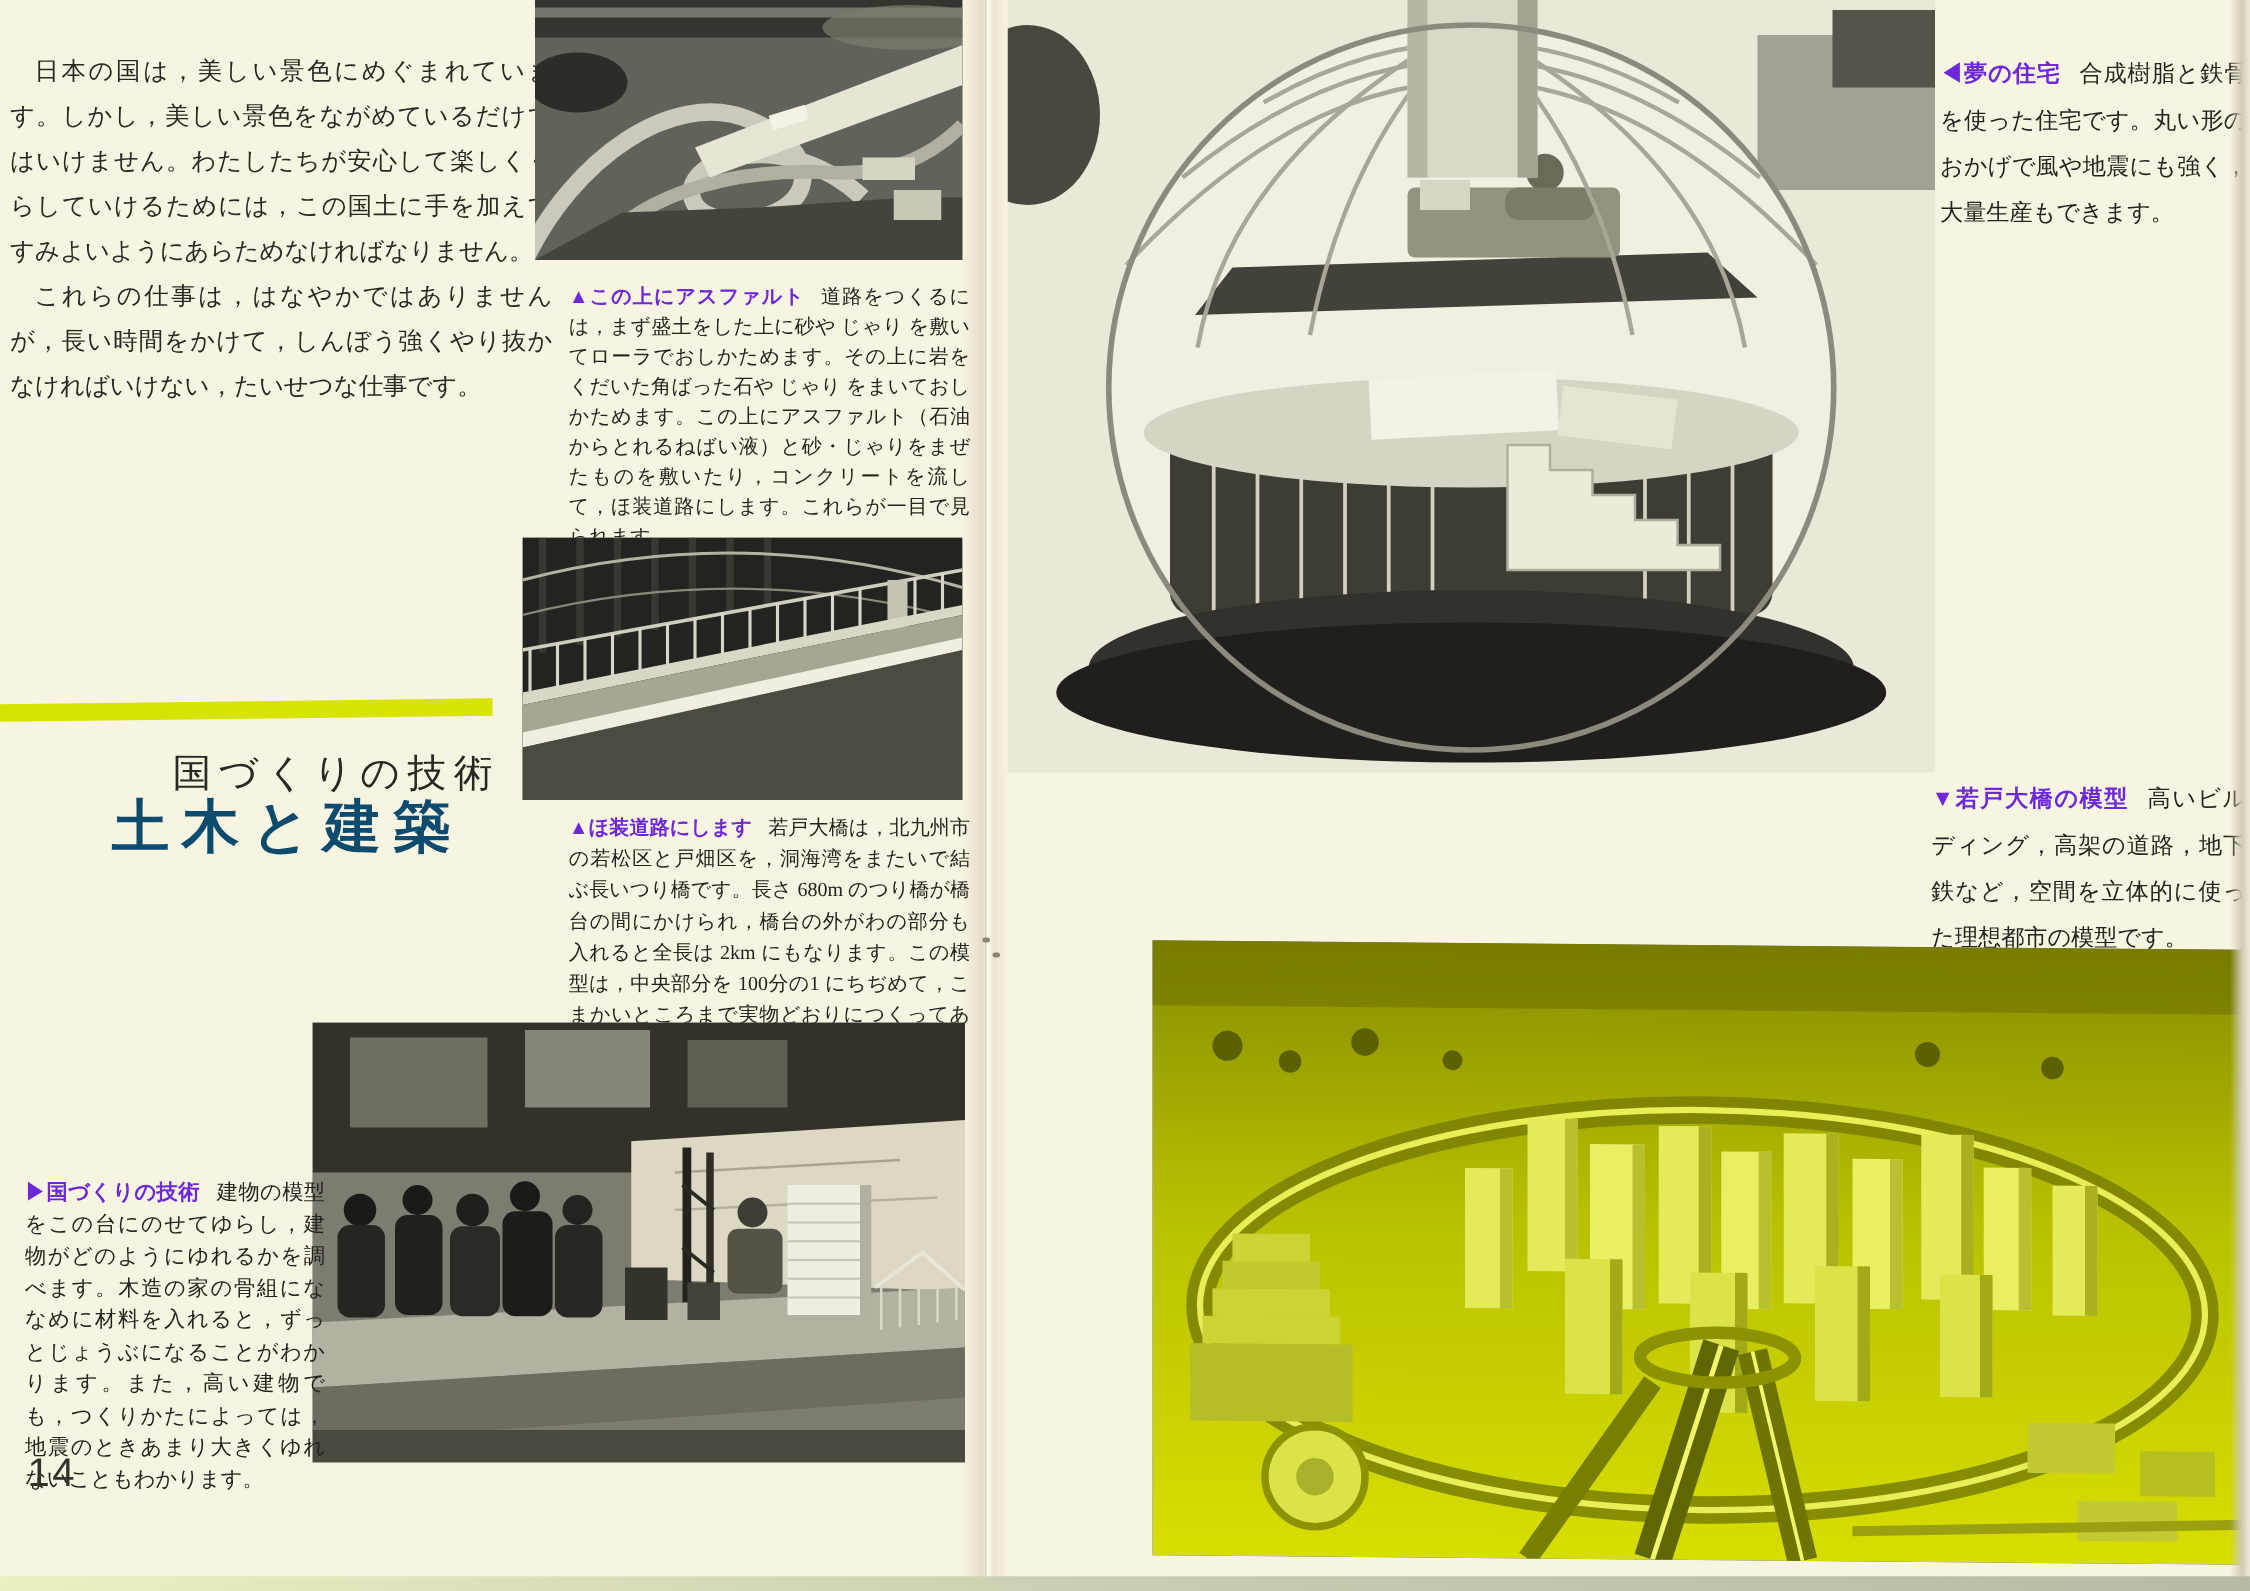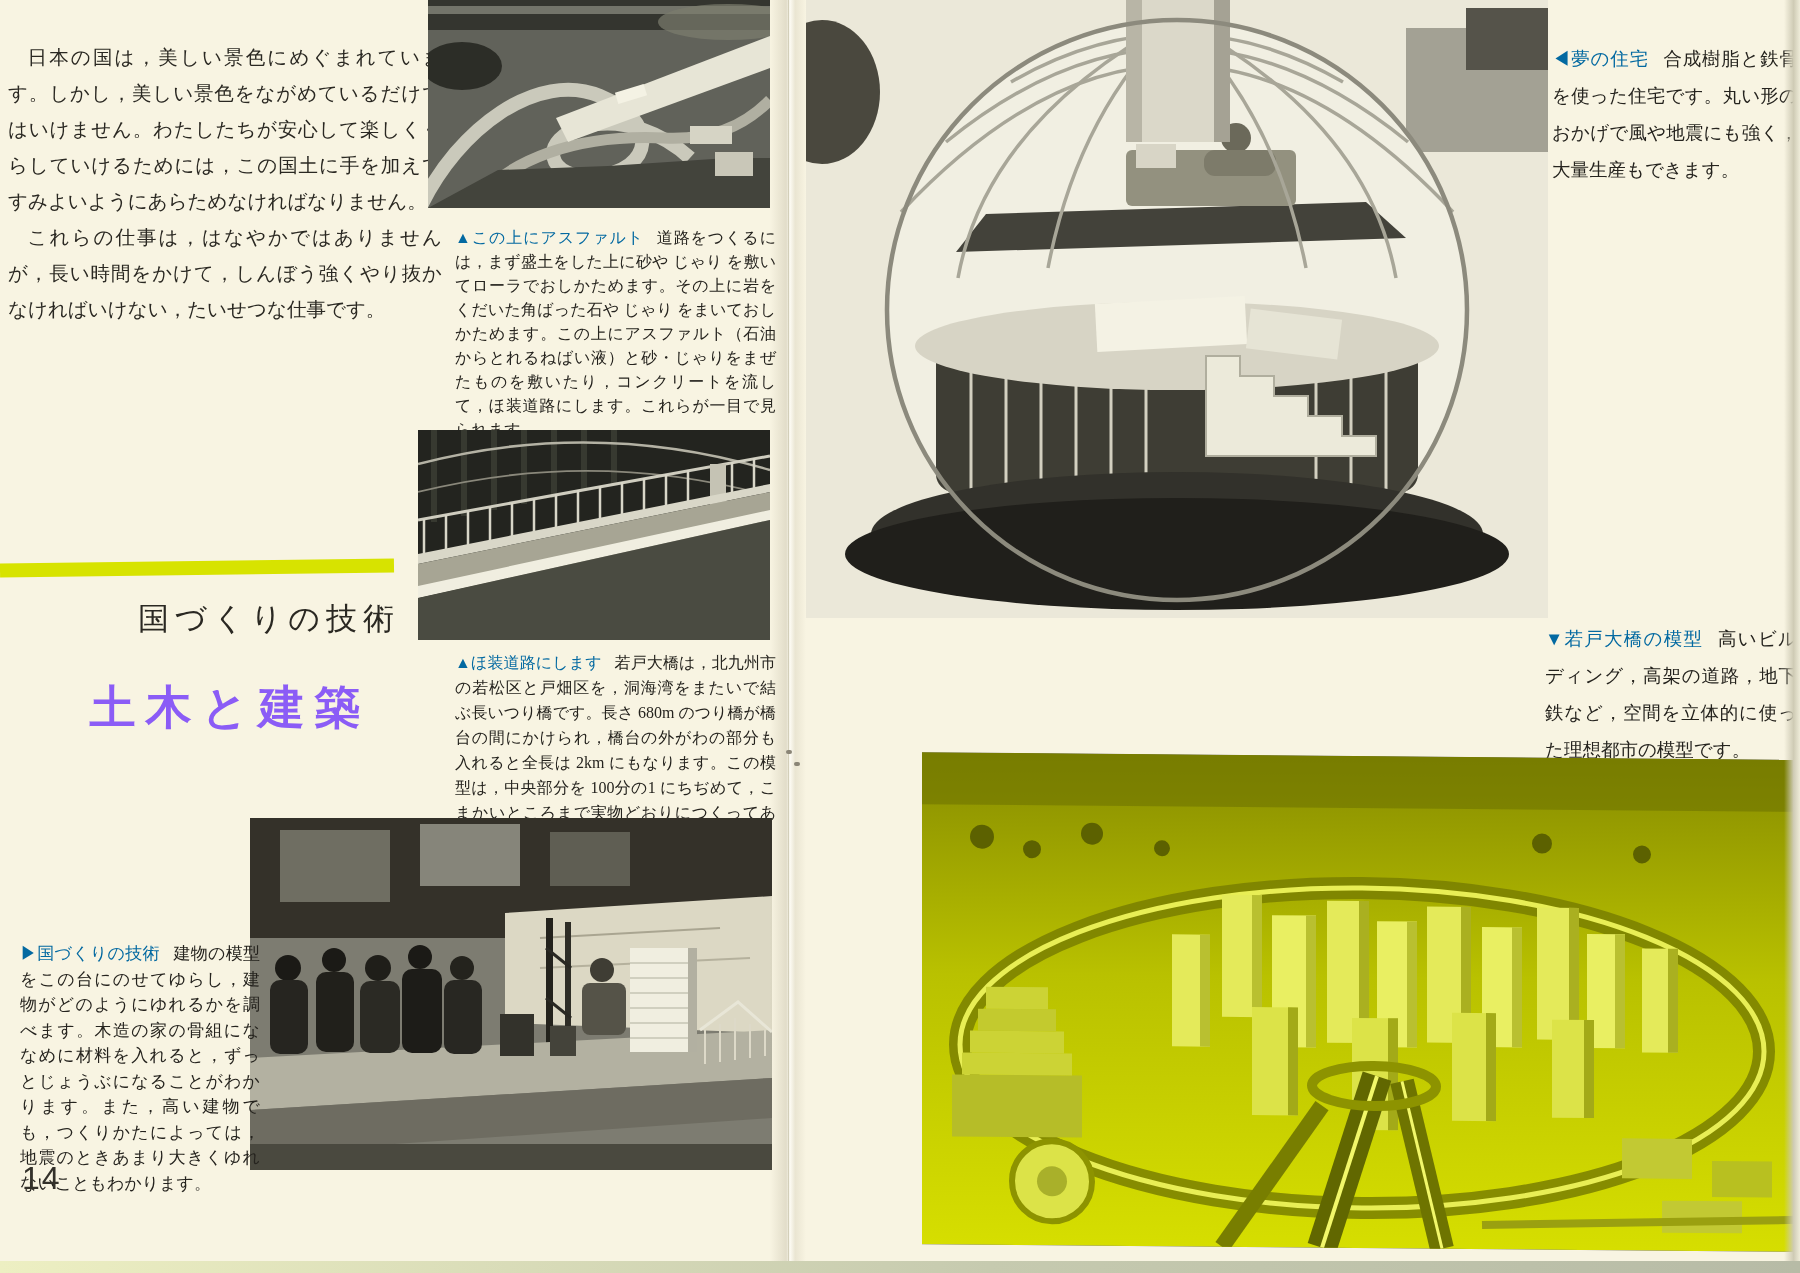--- a/index.html
+++ b/index.html
@@ -4,24 +4,24 @@
 <style>
   html,body{margin:0;padding:0;background:#b8b4a0;}
   #canvas{position:relative;width:1800px;height:1273px;background:#f8f4e2;overflow:hidden;
           font-family:"Liberation Serif",serif;color:#2a2822;}
   .abs{position:absolute;}
   
   .intro{left:8px;top:40px;width:434px;font-size:19.5px;line-height:36px;text-align:justify;}
   .intro p{margin:0;text-indent:1em;}
   .accent-bar{left:0;top:561px;width:394px;height:14px;background:#d7e300;transform:rotate(-0.7deg);}
   .kicker{left:60px;top:598px;width:340px;text-align:right;font-size:31px;letter-spacing:6px;}
-  .sec-title{left:60px;top:677px;width:340px;text-align:center;font-size:46px;letter-spacing:10px;
-             font-family:"Liberation Sans",sans-serif;font-weight:bold;color:#8b5cf6;}
+  .sec-title{left:60px;top:631px;width:340px;text-align:center;font-size:46px;letter-spacing:10px;
+             font-family:"Liberation Sans",sans-serif;font-weight:bold;color:#0c4a6e;}
   .cap{margin:0;text-align:justify;color:#25231e;}
-  .cap-lead{font-family:"Liberation Sans",sans-serif;font-weight:normal;margin-right:.8em;color:#0369a1;}
+  .cap-lead{font-family:"Liberation Sans",sans-serif;font-weight:bold;margin-right:.8em;color:#6d28d9;}
   .cap-road{left:455px;top:226px;width:321px;font-size:16px;line-height:24px;}
   .cap-bridge{left:455px;top:650px;width:321px;font-size:16px;line-height:25px;}
   .cap-vib{left:20px;top:941px;width:240px;font-size:17px;line-height:25.5px;}
   .cap-dream{left:1552px;top:40px;width:246px;font-size:18.5px;line-height:37px;}
   .cap-city{left:1545px;top:620px;width:252px;font-size:18.5px;line-height:37px;}
   .pagenum{font-family:"Liberation Sans",sans-serif;font-size:32px;color:#33312a;letter-spacing:2px;}
   .pn-left{left:22px;top:1160px;}
   .pn-right{left:1722px;top:1260px;}
   
   .photo{overflow:hidden;background:#777;}

